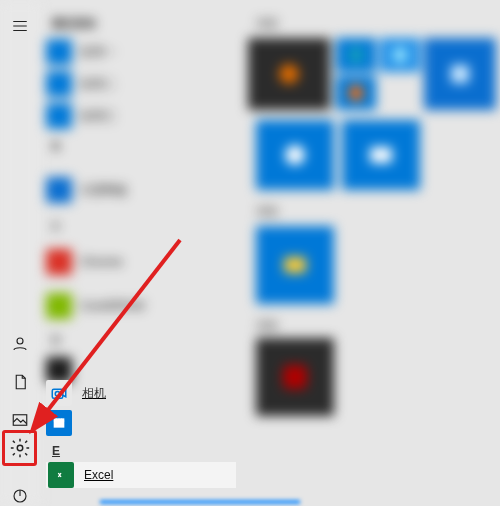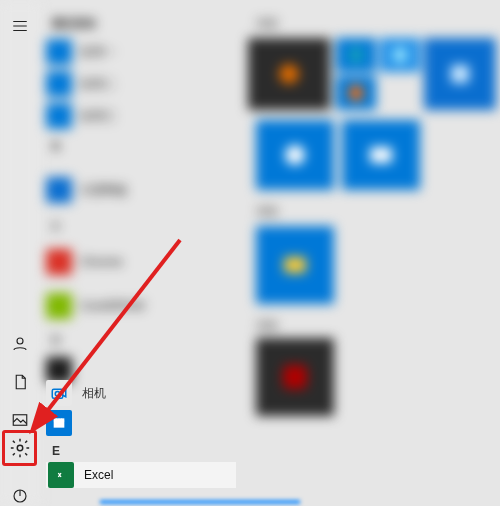--- a/index.html
+++ b/index.html
@@ -26,21 +26,21 @@
     .sect-label { position:absolute; font-size:11px; color:#222; }
     .tile { position:absolute; border-radius:0; }
     .c-dark { background:#2b2b2b; }
     .c-blue { background:#0078d7; }
     .c-blue2 { background:#0a6ecf; }
     .c-blue3 { background:#1e8fe8; }
 
     .dot-inner { position:absolute; left:50%; top:50%; transform:translate(-50%,-50%); border-radius:4px; }
 
     
-    .sharp { position:absolute; }
+    .sharp { position:absolute;text-decoration:underline; }
     .hl-box { border:3px solid #e02020; border-radius:3px; }
     .arrow { position:absolute; width:220px; height:220px; pointer-events:none; }
 
     .row-mov, .row-xls { display:flex; align-items:center; gap:10px; }
     .row-mov .ic, .row-xls .ic { width:26px; height:26px; display:flex; align-items:center; justify-content:center; border-radius:2px; }
     .row-mov .ic { background:#0078d7; }
     .row-xls .ic { background:#107c41; }
     .row-mov .ic svg, .row-xls .ic svg { width:16px; height:16px; fill:#fff; }
     .row-mov span, .row-xls span { font-size:12px; color:#111; }
 

